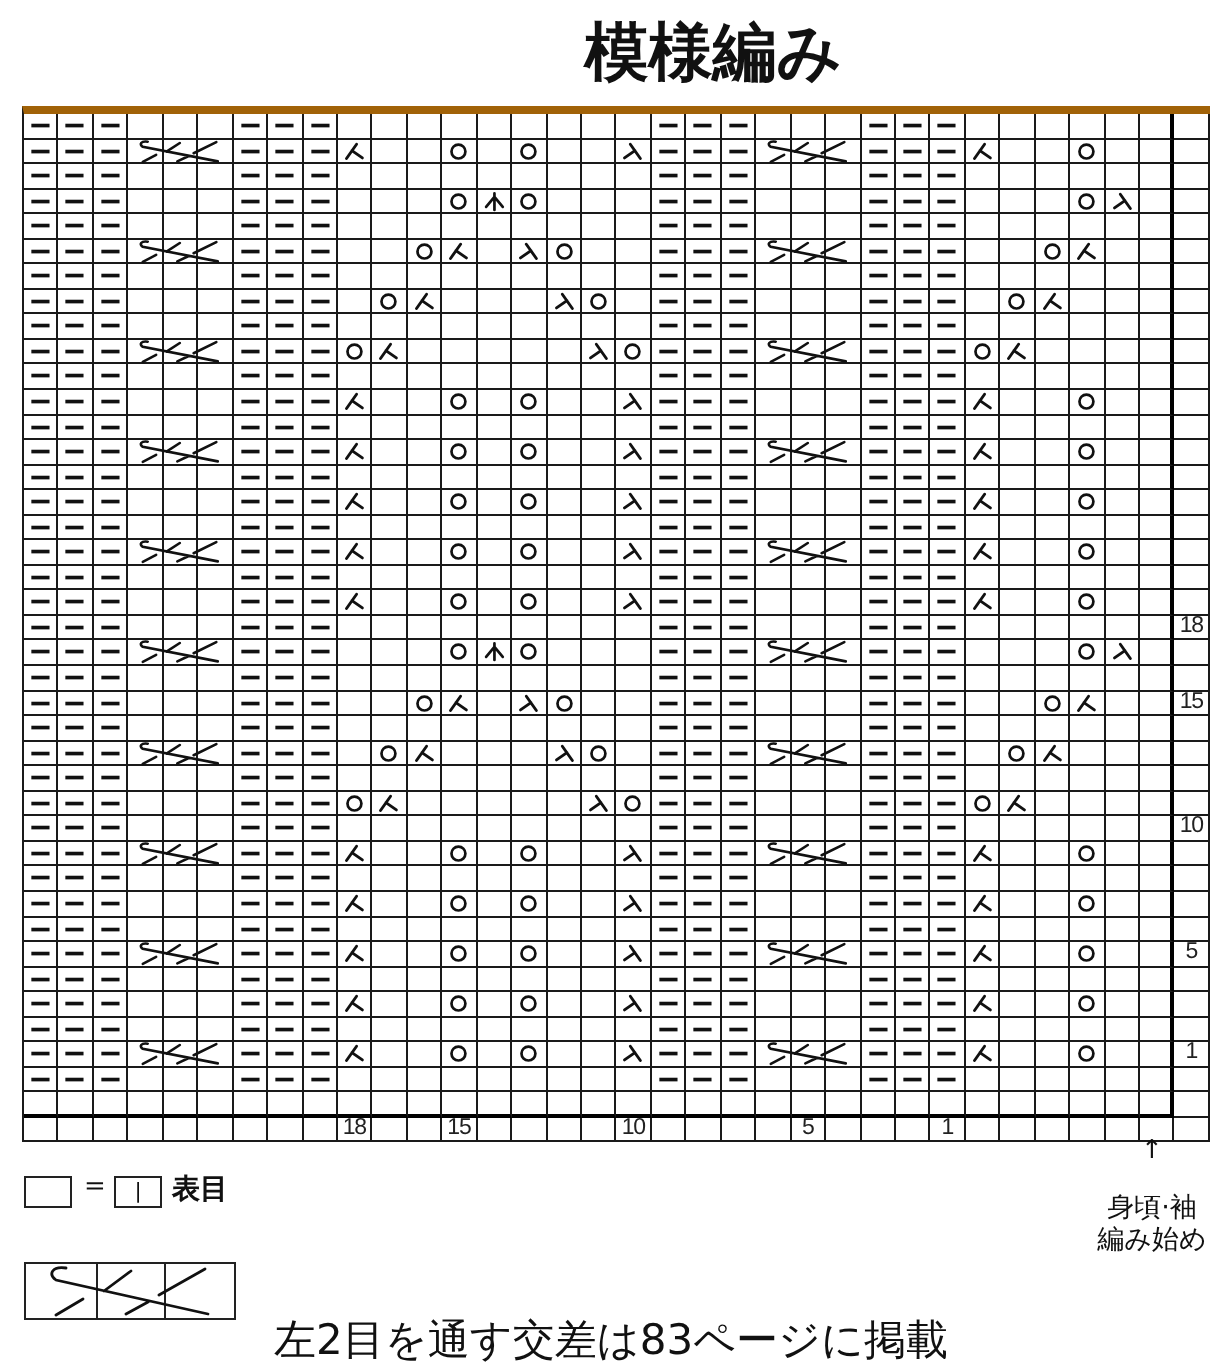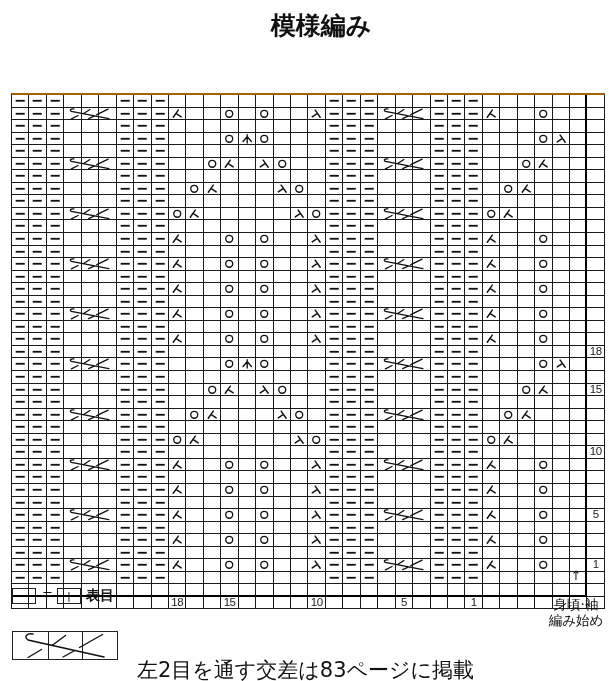--- a/index.html
+++ b/index.html
@@ -3,28 +3,28 @@
 <meta charset="utf-8">
 <style>
   html, body { margin: 0; padding: 0; }
   body {
     width: 614px; height: 681px; position: relative; overflow: hidden;
     background: #ffffff; color: #111111;
     font-family: "DejaVu Sans", sans-serif;
   }
   .title {
     position: absolute; left: 221px; top: 10px; width: 200px;
-    text-align: center; font-size: 25px; font-weight: bold; line-height: 32px;
+    text-align: right; font-size: 32px; font-weight: bold; line-height: 32px;
   }
   .chart {
     position: absolute; left: 11px; top: 53px;
     display: grid;
     grid-template-columns: repeat(34, 17.44px);
     grid-template-rows: repeat(41, 12.56px);
-    border-top: 2px solid #a16207; border-left: 1px solid #1a1a1a; margin-top: 40px;
+    border-top: 4px solid #a16207; border-left: 1px solid #1a1a1a;
   }
   .cell {
     box-sizing: border-box; position: relative;
     border-right: 1px solid #1a1a1a; border-bottom: 1px solid #1a1a1a;
   }
   .cell.thick-r { border-right: 2.5px solid #000; }
   .cell.thick-b { border-bottom: 2.5px solid #000; }
   .cell svg { position: absolute; left: 0; top: 0; width: 100%; height: 100%; overflow: visible; }
   .cell svg.cable { width: calc(300% + 2px); z-index: 2; }
   .num {

